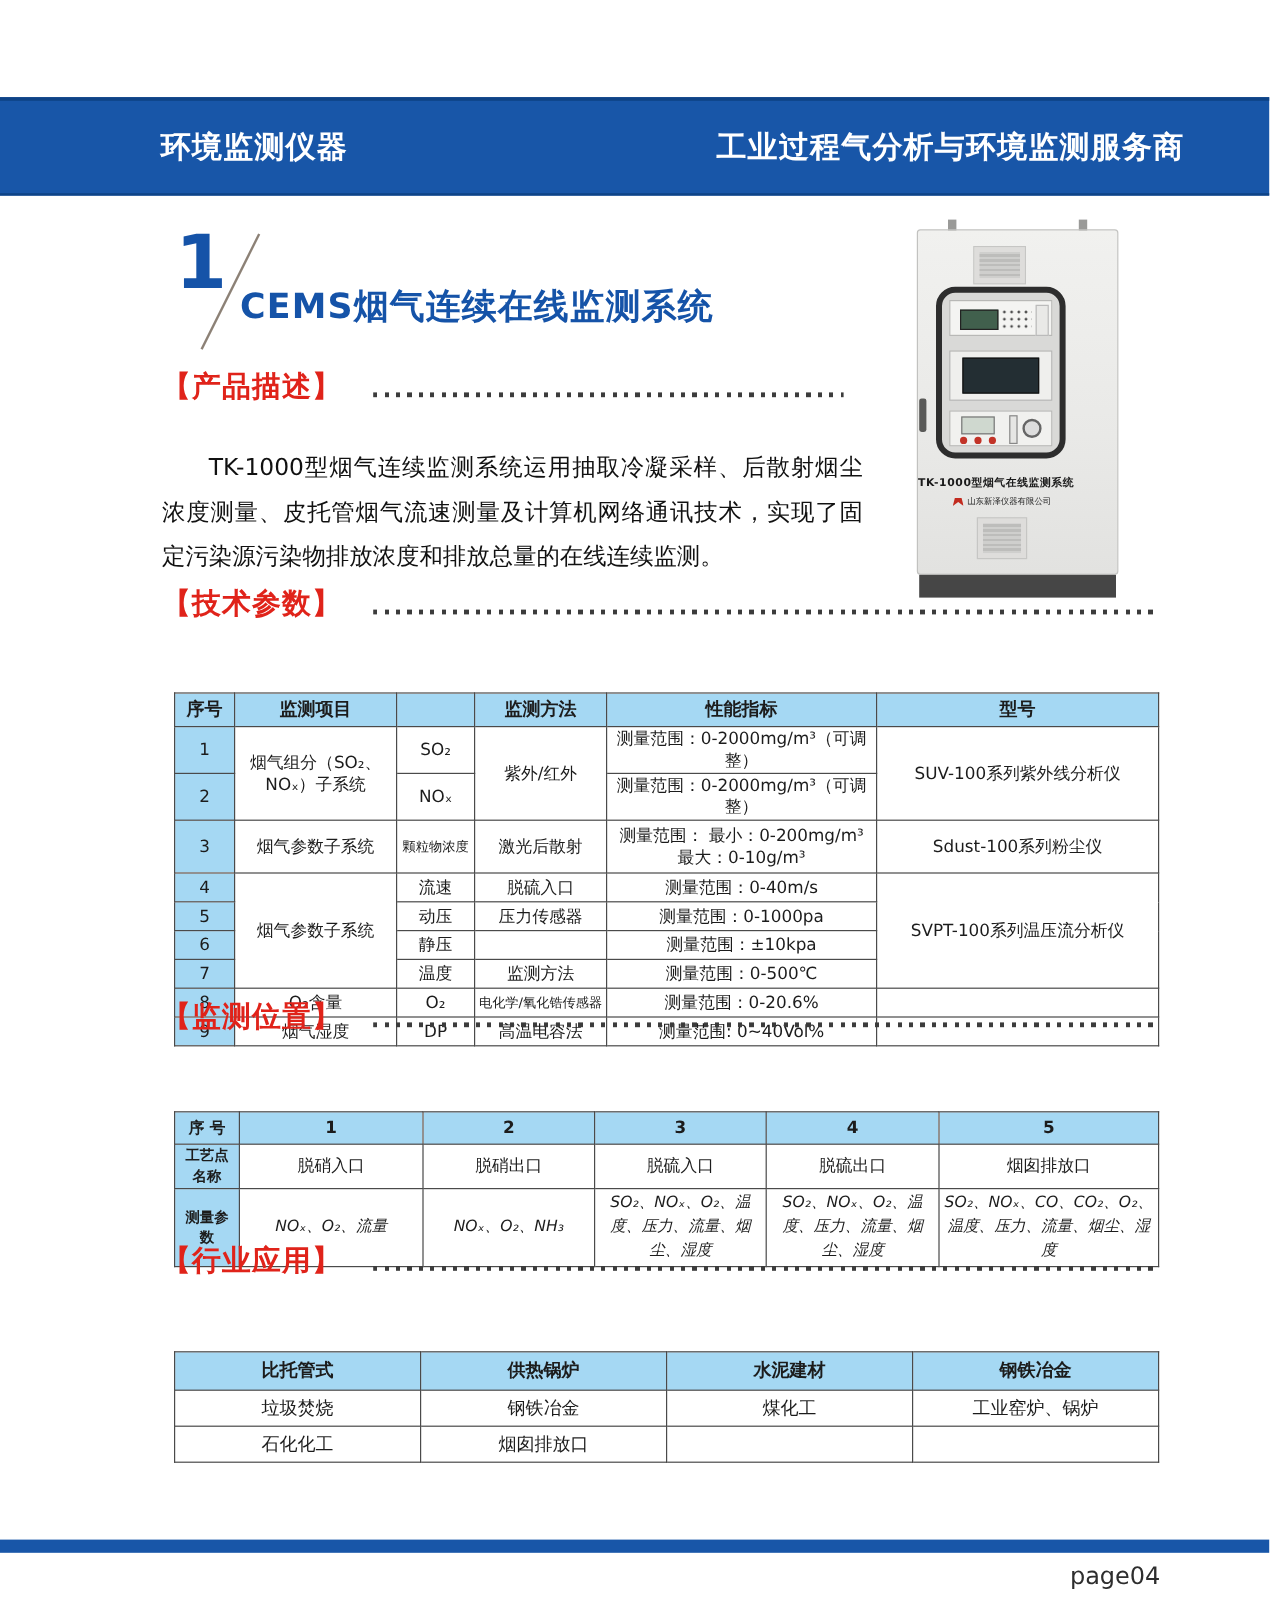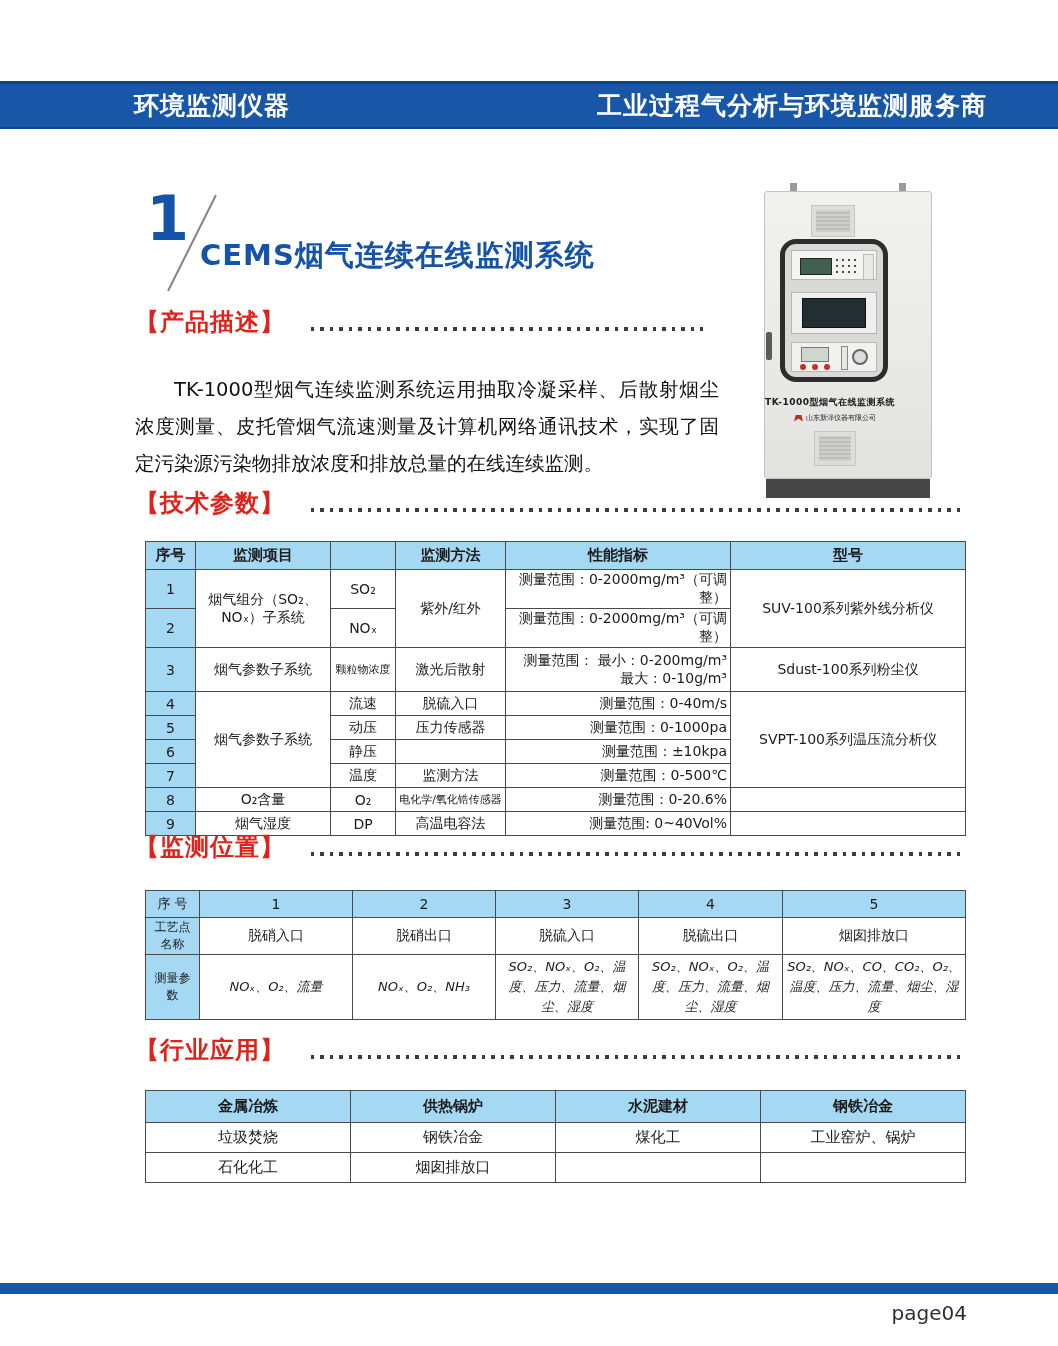--- a/index.html
+++ b/index.html
@@ -1,20 +1,20 @@
 <!DOCTYPE html>
 <html><head>
 <meta charset="utf-8">
 <style>
   html,body{margin:0;padding:0;background:#fff;}
   .page{position:relative;width:1058px;height:1346px;background:#ffffff;overflow:hidden;
         font-family:"DejaVu Sans","Liberation Sans",sans-serif;color:#1c1c1c;}
 
   
-  .topbar{position:absolute;left:0;top:81px;width:1058px;height:48px;background:#1856a8;
+  .topbar{position:absolute;left:0;top:81px;width:1058px;height:82px;background:#1856a8;
           border-top:3px solid #0e4386;border-bottom:2px solid #0e4386;box-sizing:border-box;
           display:flex;align-items:center;justify-content:space-between;
           padding:0 71px 0 134px;color:#fff;font-weight:bold;font-size:25px;letter-spacing:1px;}
 
   
   .big-index{position:absolute;left:146px;top:188px;font-size:62px;font-weight:900;
              color:#1553a8;line-height:1;}
   .slash{position:absolute;left:158px;top:193px;}
   .main-title{position:absolute;left:200px;top:236px;font-size:29px;font-weight:bold;
               color:#1553a8;letter-spacing:1px;}
@@ -26,32 +26,32 @@
       background:repeating-linear-gradient(90deg,#3c3c3c 0 3.5px,transparent 3.5px 9.5px);}
   .head-desc{left:135px;top:306px;width:568px;}
   .head-tech{left:135px;top:487px;width:830px;}
   .head-pos {left:135px;top:831px;width:830px;}
   .head-apps{left:135px;top:1034px;width:830px;}
 
   .desc-text{position:absolute;left:135px;top:351px;width:584px;font-size:19.5px;
              line-height:37px;color:#111;text-indent:2em;text-align:justify;}
 
   
-  table{border-collapse:collapse;table-layout:fixed;}
+  table{border-collapse:collapse;table-layout:fixed;margin-top:36px;}
   td,th{border:1px solid #4a4a4a;text-align:center;vertical-align:middle;
         padding:1px 3px;overflow:hidden;font-weight:normal;}
   .blue{background:#a5d8f3;}
   .tech-table{position:absolute;left:145px;top:541px;width:820px;font-size:14px;}
   .tech-table th{font-size:15px;font-weight:bold;}
   .pos-table{position:absolute;left:145px;top:890px;width:820px;font-size:14px;}
-  .pos-table th{font-weight:normal;text-align:center;}
+  .pos-table th{font-weight:bold;text-align:center;}
   .apps-table{position:absolute;left:145px;top:1090px;width:820px;font-size:15px;}
   .apps-table th{font-weight:bold;}
   .sm{font-size:11px;}
-  .perf{white-space:pre-line;text-align:right;}
+  .perf{white-space:pre-line;}
   .param-cell{font-size:13px;line-height:1.55;padding:2px 2px;font-style:italic;}
   .rowlabel{font-size:12px;}
 
   
   .footer-bar{position:absolute;left:0;top:1283px;width:1058px;height:11px;background:#1856a8;}
   .page-num{position:absolute;right:91px;top:1301px;font-size:20px;color:#2e2e2e;}
 
   
   .cabinet{position:absolute;left:764px;top:183px;width:168px;height:315px;}
   .cab-hook{position:absolute;top:0;width:7px;height:10px;background:#9a9a98;}
@@ -281,21 +281,21 @@
 
   <table class="apps-table">
     <colgroup>
         <col style="width:205px">
         <col style="width:205px">
         <col style="width:205px">
         <col style="width:205px">
       </colgroup>
     <tbody>
         <tr style="height:32px">
-      <th class="blue">金属冶炼</th>
+      <th class="blue">比托管式</th>
       <th class="blue">供热锅炉</th>
       <th class="blue">水泥建材</th>
       <th class="blue">钢铁冶金</th>
     </tr>
     <tr style="height:30px">
       <td>垃圾焚烧</td>
       <td>钢铁冶金</td>
       <td>煤化工</td>
       <td>工业窑炉、锅炉</td>
     </tr>

